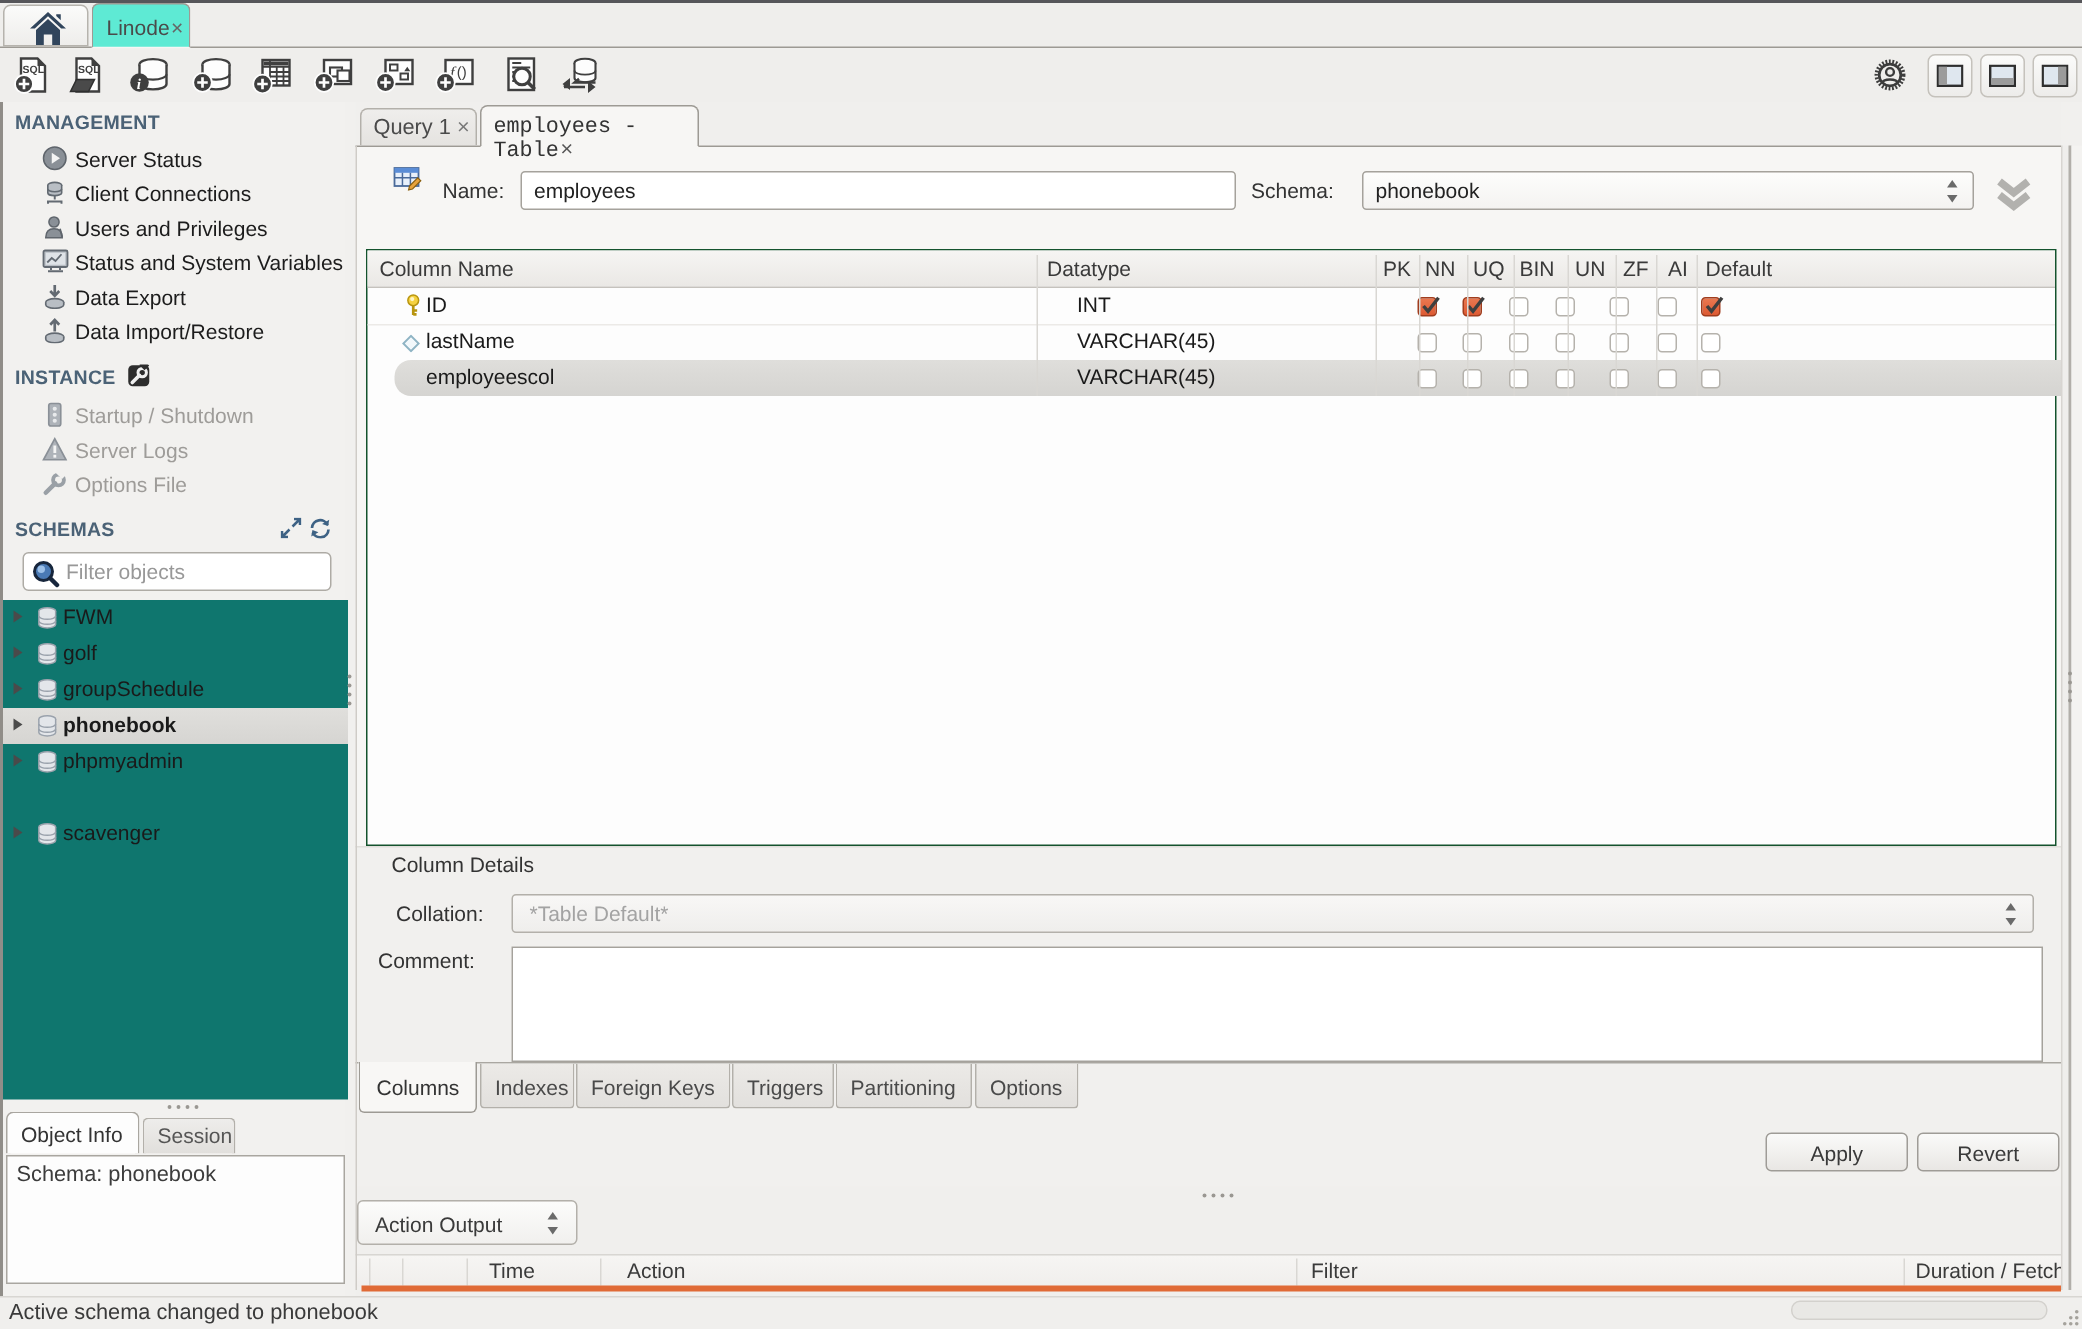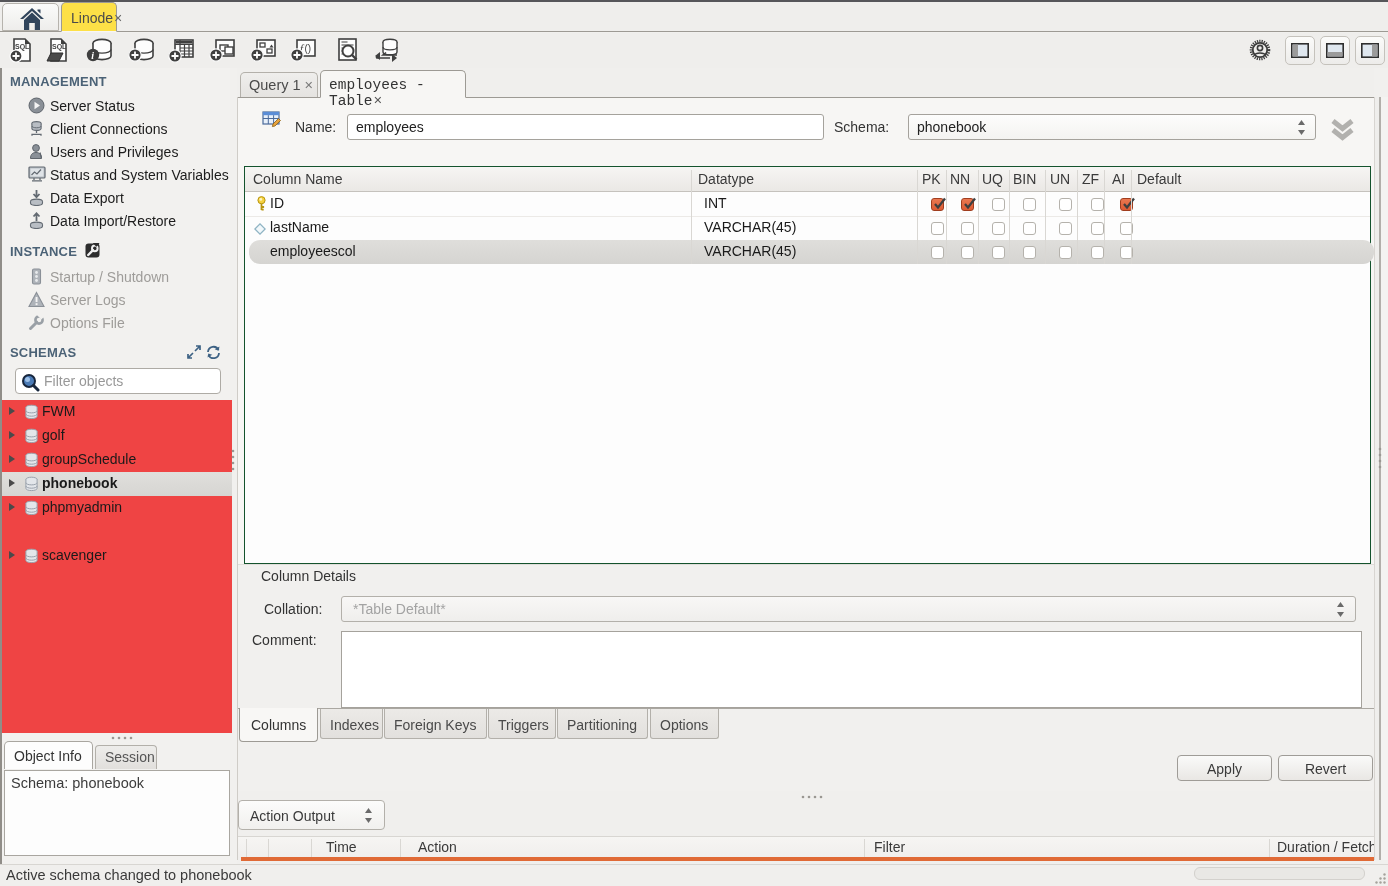--- a/index.html
+++ b/index.html
@@ -4,42 +4,42 @@
 <style>
 * { margin:0; padding:0; box-sizing:border-box; }
 html,body { width:1388px; height:886px; overflow:hidden; }
 body { font-family:"Liberation Sans", sans-serif; font-size:13px; color:#333; background:#f1f0ee; position:relative; }
 .abs { position:absolute; }
 
 
 #topstrip { position:absolute; left:0; top:0; width:1388px; height:32px; background:#efeeec; border-top:2px solid #56565a; border-bottom:1px solid #9d9a94; }
 #hometab { position:absolute; left:2px; top:3px; width:57px; height:28px; background:linear-gradient(#fbfbfa,#eeedeb); border:1px solid #b6b3ad; border-radius:5px 5px 0 0; }
 #hometab svg { margin:3px 0 0 16px; }
-#linodetab { position:absolute; left:61px; top:2px; width:56px; height:30px; background:#fde047; border:1px solid #9d9a94; border-bottom:1px solid #f7f6f4; border-radius:5px 5px 0 0; color:#4a4a4a; font-size:14px; padding:7px 0 0 9px; z-index:2; }
+#linodetab { position:absolute; left:61px; top:2px; width:66px; height:30px; background:#5eead4; border:1px solid #9d9a94; border-bottom:1px solid #f7f6f4; border-radius:5px 5px 0 0; color:#4a4a4a; font-size:14px; padding:7px 0 0 9px; z-index:2; }
 #linodetab .x { color:#666; margin-left:1px; font-size:14px; }
 
 
 #toolbar { position:absolute; left:0; top:33px; width:1388px; height:35px; background:#efeeec; }
 .tbico { position:absolute; top:37px; }
 
 
 .panelbtn { position:absolute; top:36px; width:30px; height:29px; background:linear-gradient(#fbfbfa,#edecea); border:1px solid #c5c2bc; border-radius:5px; }
 
 
 #sidebar { position:absolute; left:0; top:68px; width:230px; height:796px; background:#f2f1ef; border-left:2px solid #908d88; }
 .sechead { font-weight:bold; font-size:13px; color:#4b6276; letter-spacing:0.2px; position:absolute; }
 .sideitem { position:absolute; left:0; width:230px; height:23px; font-size:14px; color:#1c1c1c; overflow:hidden; }
 .sideitem .ic { position:absolute; left:26px; top:2px; }
 .sideitem .lbl { position:absolute; left:48px; top:3px; white-space:nowrap; }
 .sideitem.dis .lbl { color:#9e9c99; }
 
 #filterbox { position:absolute; left:13px; top:300px; width:206px; height:26px; background:#fff; border:1px solid #aeaba5; border-radius:4px; }
 #filterbox .ph { position:absolute; left:28px; top:4px; color:#989898; font-size:14px; }
 
-#schemalist { position:absolute; left:0px; top:332px; width:230px; height:333px; background:#ef4444; }
+#schemalist { position:absolute; left:0px; top:332px; width:230px; height:333px; background:#0f766e; }
 .schrow { position:absolute; left:0; width:230px; height:24px; }
 .schrow .tri { position:absolute; left:7px; top:7px; width:0; height:0; border-left:6.5px solid #4a4a4a; border-top:4.5px solid transparent; border-bottom:4.5px solid transparent; }
 .schrow .lbl { position:absolute; left:40px; top:3px; font-size:14px; color:#1a1a1a; }
 .schrow.sel { background:linear-gradient(#e0dfdc,#d6d5d2); }
 .schrow.sel .lbl { font-weight:bold; }
 .dbcyl { position:absolute; left:22px; top:4px; }
 
 
 #objinfotab { position:absolute; left:2px; top:673px; width:89px; height:28px; background:#fdfdfd; border:1px solid #a9a6a0; border-bottom:none; border-radius:5px 5px 0 0; font-size:14px; color:#333; padding:6px 0 0 9px; z-index:3;}
 #sessiontab { position:absolute; left:93px; top:677px; width:62px; height:24px; background:linear-gradient(#eeedeb,#e1dfdc); border:1px solid #b3b0aa; border-bottom:none; border-radius:4px 4px 0 0; font-size:14px; color:#555; padding:3px 0 0 9px; }
@@ -55,21 +55,21 @@
 
 
 #nameinput { position:absolute; left:110px; top:16px; width:477px; height:26px; background:#fff; border:1px solid #a5a29c; border-radius:3px; padding:4px 0 0 8px; font-size:14px; color:#222; }
 #schemacombo { position:absolute; left:671px; top:16px; width:408px; height:26px; background:linear-gradient(#fdfdfc,#f4f3f1); border:1px solid #a5a29c; border-radius:3px; padding:4px 0 0 8px; font-size:14px; color:#222; }
 
 
 #grid { position:absolute; left:7px; top:68px; width:1127px; height:398px; background:#fdfdfd; border:1px solid #14532d; }
 #gridhead { position:absolute; left:0; top:0; width:1125px; height:25px; background:linear-gradient(#f6f5f3,#eae8e5); border-bottom:1px solid #c5c2bd; }
 .gh { position:absolute; top:4px; font-size:14px; color:#3a3a3a; white-space:nowrap; }
 .gvline { position:absolute; top:3px; height:94px; width:1px; background:#d9d7d3; z-index:3; }
-.grow { position:absolute; left:4px; width:1125px; height:24px; }
+.grow { position:absolute; left:18px; width:1125px; height:24px; }
 .grow .cell { position:absolute; top:3px; font-size:14px; color:#1a1a1a; white-space:nowrap; }
 .grow.sel { background:linear-gradient(#dfdedb,#d5d4d1);border-radius:11px; }
 .cb { position:absolute; top:6px; width:13px; height:13px; background:#fff; border:1px solid #b5b2ac; border-radius:3px; }
 .cb.on { background:linear-gradient(#ea7850,#dd5a33); border:1px solid #a03d1e; }
 .cb.on svg { position:absolute; left:0px; top:-3px; }
 
 
 #coldetails { position:absolute; left:0; top:466px; width:1137px; height:227px; background:#f1f0ee; border-top:1px solid #e0deda; }
 #collcombo { position:absolute; left:104px; top:31px; width:1015px; height:26px; background:linear-gradient(#f8f7f6,#efeeec); border:1px solid #b3b0aa; border-radius:3px; padding:4px 0 0 11px; color:#a3a3a3; font-size:14px; }
 #commentbox { position:absolute; left:104px; top:66px; width:1021px; height:77px; background:#fff; border:1px solid #a5a29c; }

